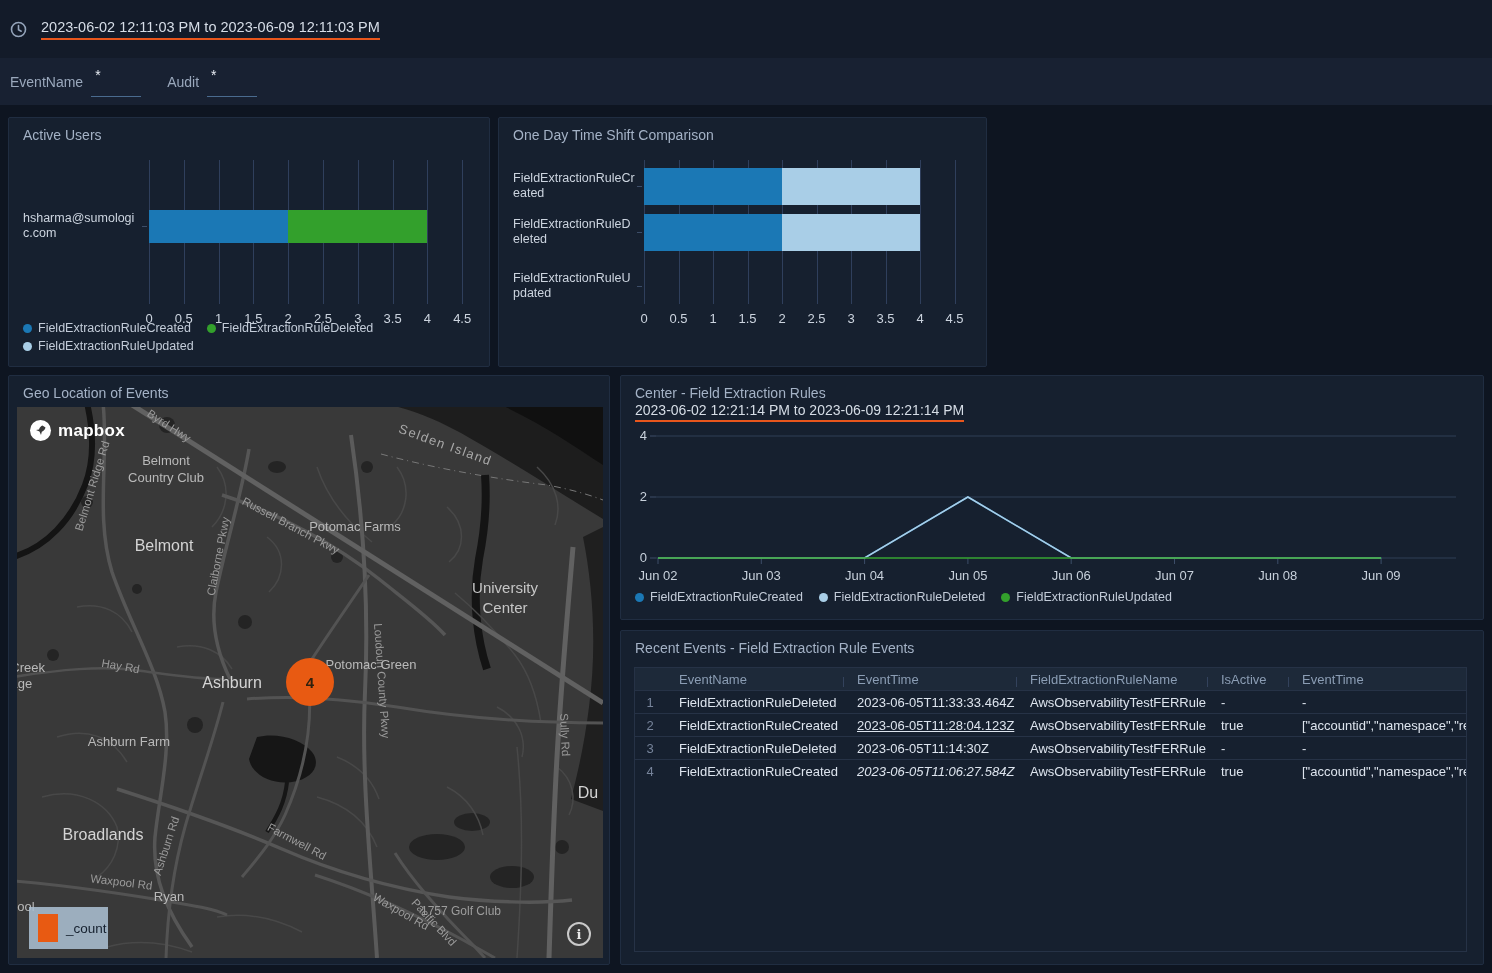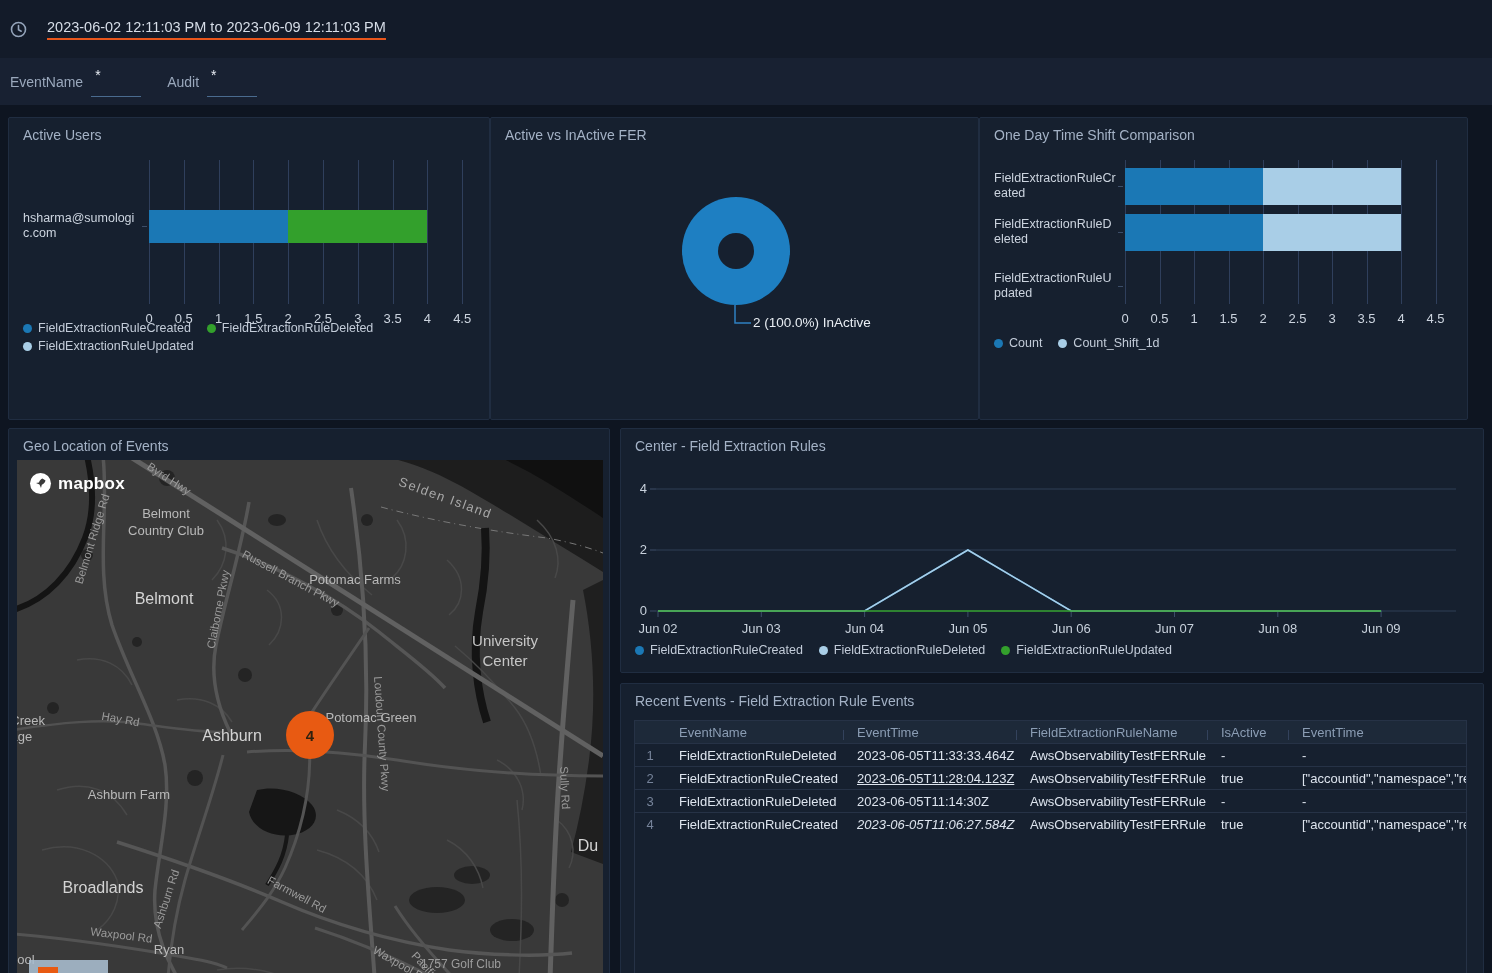--- a/index.html
+++ b/index.html
@@ -2,31 +2,31 @@
 <html><head>
 <meta charset="utf-8">
 <style>
   * { margin:0; padding:0; box-sizing:border-box; }
   body { font-family:"Liberation Sans", sans-serif; background:#0d1420; }
   .page { position:relative; width:1492px; height:973px; background:#0e1521; overflow:hidden; }
 
   
   .hdr { height:58px; background:#131b29; display:flex; align-items:center; justify-content:space-between; padding:0 10px; }
   .hdr-title { font-size:22px; font-weight:500; color:#eef2f7; letter-spacing:.2px; }
-  .time { display:flex; align-items:center; gap:20px; }
+  .time { display:flex; align-items:center; gap:14px; }
   .time-text { font-size:14.5px; color:#d6dde7; border-bottom:2px solid #e8561c; padding-bottom:3px; }
 
   
   .fbar { height:47px; background:#182132; display:flex; align-items:center; padding:0 10px; }
   .fgroup { display:flex; align-items:center; margin-right:26px; }
   .flabel { font-size:14px; color:#9aa8bc; margin-right:8px; }
   .fvalue { width:50px; border-bottom:1px solid #4a6b8f; font-size:14px; color:#e9eef5; padding:0 0 14px 4px; height:30px; }
 
   .content { padding:12px 8px 0 8px; }
-  .row1 { display:flex; gap:0; height:303px; }
+  .row1 { display:flex; gap:8px; height:250px; }
   .row2 { display:flex; gap:10px; margin-top:8px; }
   .panel { position:relative; background:#16202f; border:1px solid #202d41; border-radius:2px; overflow:hidden; }
   .p-title { position:absolute; left:14px; top:9px; font-size:14px; color:#a4b2c6; white-space:nowrap; }
   .p1 { width:482px; } .p2 { width:489px; } .p3 { width:489px; }
   .geo { width:602px; height:590px; }
   .rcol { display:flex; flex-direction:column; gap:10px; width:864px; }
   .trendp { height:245px; } .eventsp { height:335px; }
 
   
   .vgrid { position:absolute; width:1px; background:#2f3f5c; }
@@ -137,43 +137,23 @@
           <div class="vgrid" style="left:418.4px;top:42px;height:144px"></div>
           <div class="xtick" style="left:400.4px;top:193px">4</div>
           <div class="vgrid" style="left:453.2px;top:42px;height:144px"></div>
           <div class="xtick" style="left:435.2px;top:193px">4.5</div>
           <div class="cat" style="left:14px;width:118px;top:108px">hsharma@sumologic.com</div>
           <div class="catdash" style="left:133px;top:108px"></div>
           <div class="seg" style="left:140px;width:139.2px;top:91.5px;height:33px;background:#1b78b5"></div>
           <div class="seg" style="left:279.2px;width:139.2px;top:91.5px;height:33px;background:#33a02c"></div>
         </div>
 
-      <div class="panel p2">
-        <div class="p-title">Active vs InActive FER</div>
-        <div class="donut" style="left:191px; top:79px; background:#1e7fc2;">
-          <div class="hole"></div>
-        </div>
-        <svg style="position:absolute; left:236px; top:186px;" width="28" height="24">
-          <path d="M8 1 L8 19 L24 19" fill="none" stroke="#2f80c2" stroke-width="1.5"></path>
-        </svg>
-        <div class="callout" style="left:262px; top:197px;">2 (100.0%) InActive</div>
-      </div>
 
       <div class="panel p3">
         <div class="p-title">One Day Time Shift Comparison</div>
-        <div class="legend" style="left:14px; top:216px; width:460px;">
-            <span class="litem">
-              <span class="ldot" style="background:#1b78b5"></span>
-              <span>Count</span>
-            </span>
-            <span class="litem">
-              <span class="ldot" style="background:#a9cee7"></span>
-              <span>Count_Shift_1d</span>
-            </span>
-          </div>
       <div class="vgrid" style="left:145px;top:42px;height:144px"></div>
           <div class="xtick" style="left:127px;top:193px">0</div>
           <div class="vgrid" style="left:179.5px;top:42px;height:144px"></div>
           <div class="xtick" style="left:161.5px;top:193px">0.5</div>
           <div class="vgrid" style="left:214px;top:42px;height:144px"></div>
           <div class="xtick" style="left:196px;top:193px">1</div>
           <div class="vgrid" style="left:248.5px;top:42px;height:144px"></div>
           <div class="xtick" style="left:230.5px;top:193px">1.5</div>
           <div class="vgrid" style="left:283px;top:42px;height:144px"></div>
           <div class="xtick" style="left:265px;top:193px">2</div>
@@ -320,20 +300,21 @@
             <span class="lbl">_count</span>
           </div>
           <div class="info-btn">i</div>
         </div>
       </div>
 
       <div class="rcol">
 
         <div class="panel trendp">
           <div class="p-title">Center - Field Extraction Rules</div>
+          <div class="t-sub">2023-06-02 12:21:14 PM to 2023-06-09 12:21:14 PM</div>
           <svg class="trend-svg" width="836" height="170">
               <line x1="21" y1="132" x2="821" y2="132" stroke="#2f3e57" stroke-width="1"></line>
               <line x1="15" y1="132" x2="21" y2="132" stroke="#3c4d68" stroke-width="1"></line>
               <text x="12" y="136" text-anchor="end" class="tick-txt">0</text>
               <line x1="21" y1="71" x2="821" y2="71" stroke="#2f3e57" stroke-width="1"></line>
               <line x1="15" y1="71" x2="21" y2="71" stroke="#3c4d68" stroke-width="1"></line>
               <text x="12" y="75" text-anchor="end" class="tick-txt">2</text>
               <line x1="21" y1="10" x2="821" y2="10" stroke="#2f3e57" stroke-width="1"></line>
               <line x1="15" y1="10" x2="21" y2="10" stroke="#3c4d68" stroke-width="1"></line>
               <text x="12" y="14" text-anchor="end" class="tick-txt">4</text>

